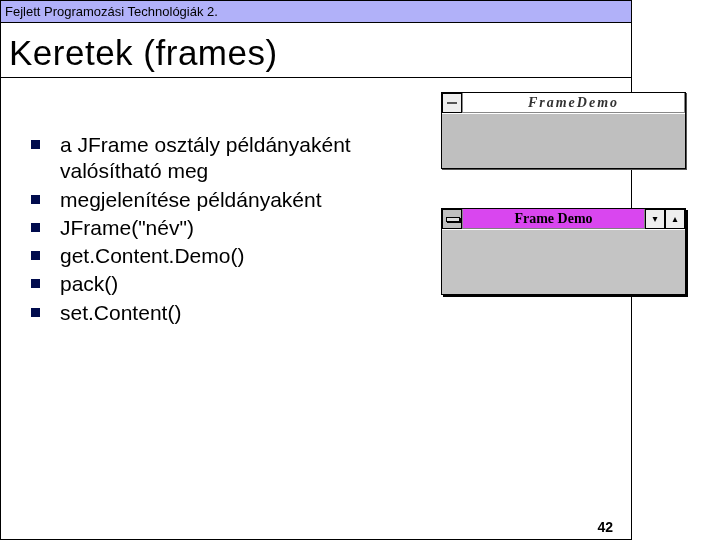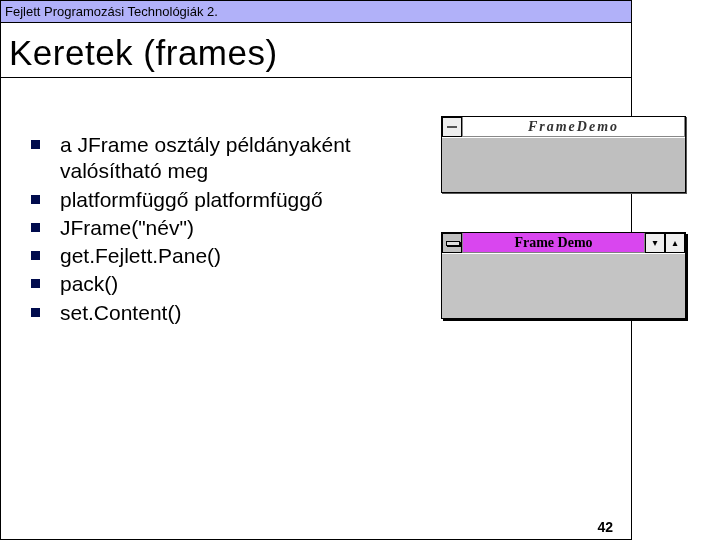--- a/index.html
+++ b/index.html
@@ -43,21 +43,20 @@
   .bullet-marker {
     width: 9px; height: 9px; background: #000b4d;
     margin-top: 8px; margin-right: 12px; flex: 0 0 9px;
   }
   .bullet-text { white-space: pre-line; }
 
   .figures {
     flex: 1 1 auto;
     position: relative;
     padding-top: 0;
-    margin-top: 24px;
   }
 
   
   .miniwin {
     position: absolute; width: 245px;
     background: #c0c0c0;
     border: 1px solid #000;
     box-shadow: 1px 1px 0 #555;
     font-family: "Times New Roman", Times, serif;
   }
@@ -139,29 +138,29 @@
 
   <div class="body-row">
     <div class="bullets">
       <ul>
         <li>
           <span class="bullet-marker"></span>
           <span class="bullet-text">a JFrame osztály példányaként valósítható meg</span>
         </li>
         <li>
           <span class="bullet-marker"></span>
-          <span class="bullet-text">platformfüggő platformfüggő</span>
+          <span class="bullet-text">megjelenítése példányaként</span>
         </li>
         <li>
           <span class="bullet-marker"></span>
           <span class="bullet-text">JFrame("név")</span>
         </li>
         <li>
           <span class="bullet-marker"></span>
-          <span class="bullet-text">get.Fejlett.Pane()</span>
+          <span class="bullet-text">get.Content.Demo()</span>
         </li>
         <li>
           <span class="bullet-marker"></span>
           <span class="bullet-text">pack()</span>
         </li>
         <li>
           <span class="bullet-marker"></span>
           <span class="bullet-text">set.Content()</span>
         </li>
       </ul>

